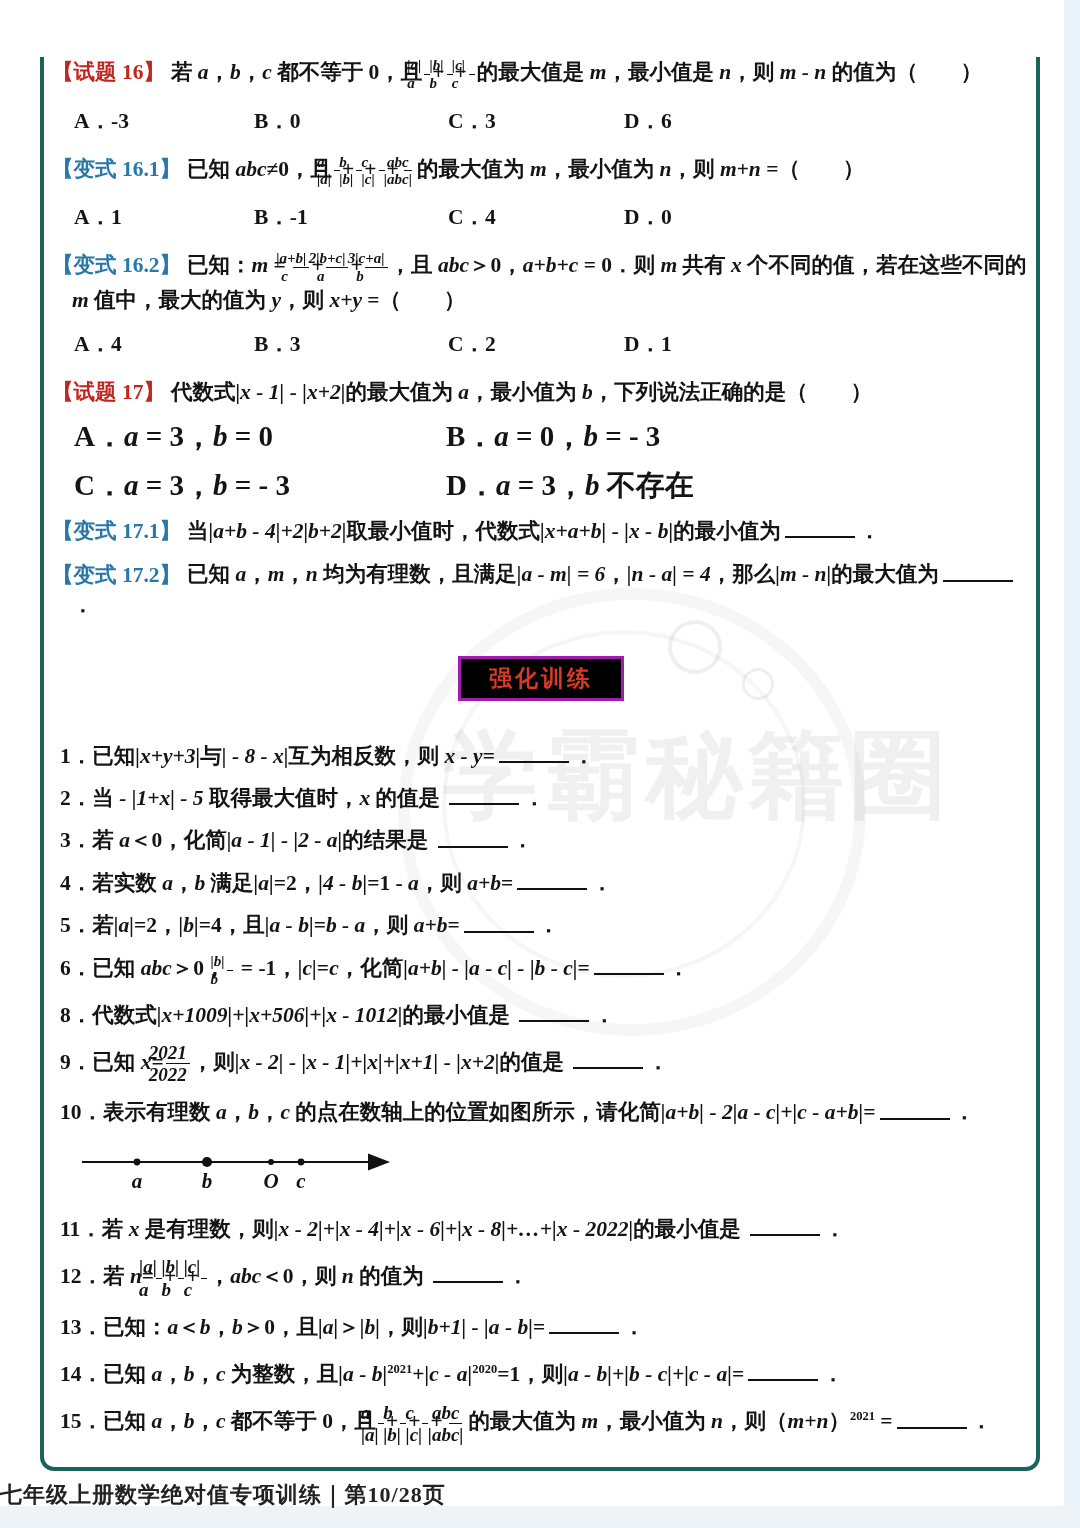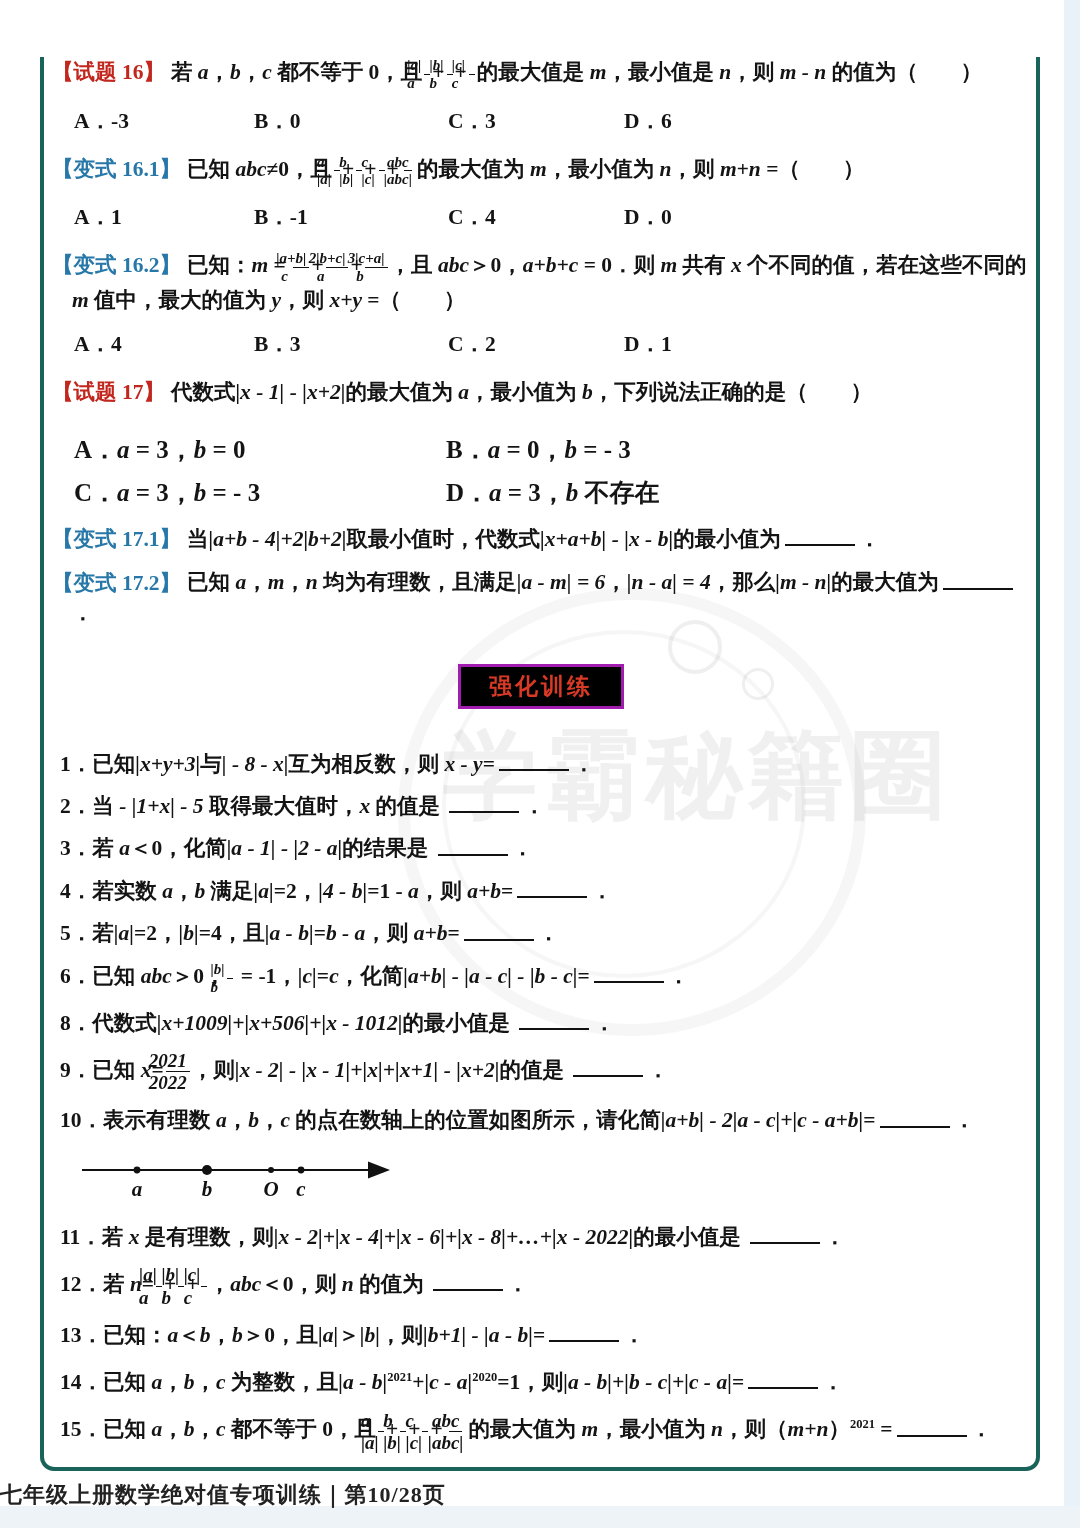--- a/index.html
+++ b/index.html
@@ -31,22 +31,22 @@
   .q{margin:13px 0;}
   .ex{margin:12px 8px;}
   .qlabel{font-weight:700;margin-right:6px;}
   .red{color:#c2271d;}
   .blue{color:#2778a8;}
   .m{font-style:italic;}
   sup{font-size:12.5px;font-weight:700;}
 
   .optrow{display:grid;grid-template-columns:180px 194px 176px auto;
     padding-left:22px;margin:14px 0 18px;font-size:21.5px;font-weight:600;line-height:30px;}
-  .optgrid{display:grid;grid-template-columns:372px auto;row-gap:13px;
-    padding-left:22px;margin:28px 0 16px;font-size:25px;font-weight:600;line-height:30px;}
+  .optgrid{display:grid;grid-template-columns:372px auto;row-gap:19px;
+    padding-left:22px;margin:14px 0 16px;font-size:29px;font-weight:600;line-height:30px;}
 
   .frac{display:inline-flex;flex-direction:column;align-items:center;vertical-align:middle;
     font-style:italic;font-weight:600;line-height:1.12;font-size:15px;margin:0 2px;}
   .frac .fn{border-bottom:1.6px solid #111;padding:0 3px;}
   .frac .fd{padding:0 3px;}
   .bigfrac .frac{font-size:19px;}
 
   .blank{display:inline-block;width:70px;height:0.95em;border-bottom:2px solid #111;
     vertical-align:baseline;margin:0 4px;}
 

